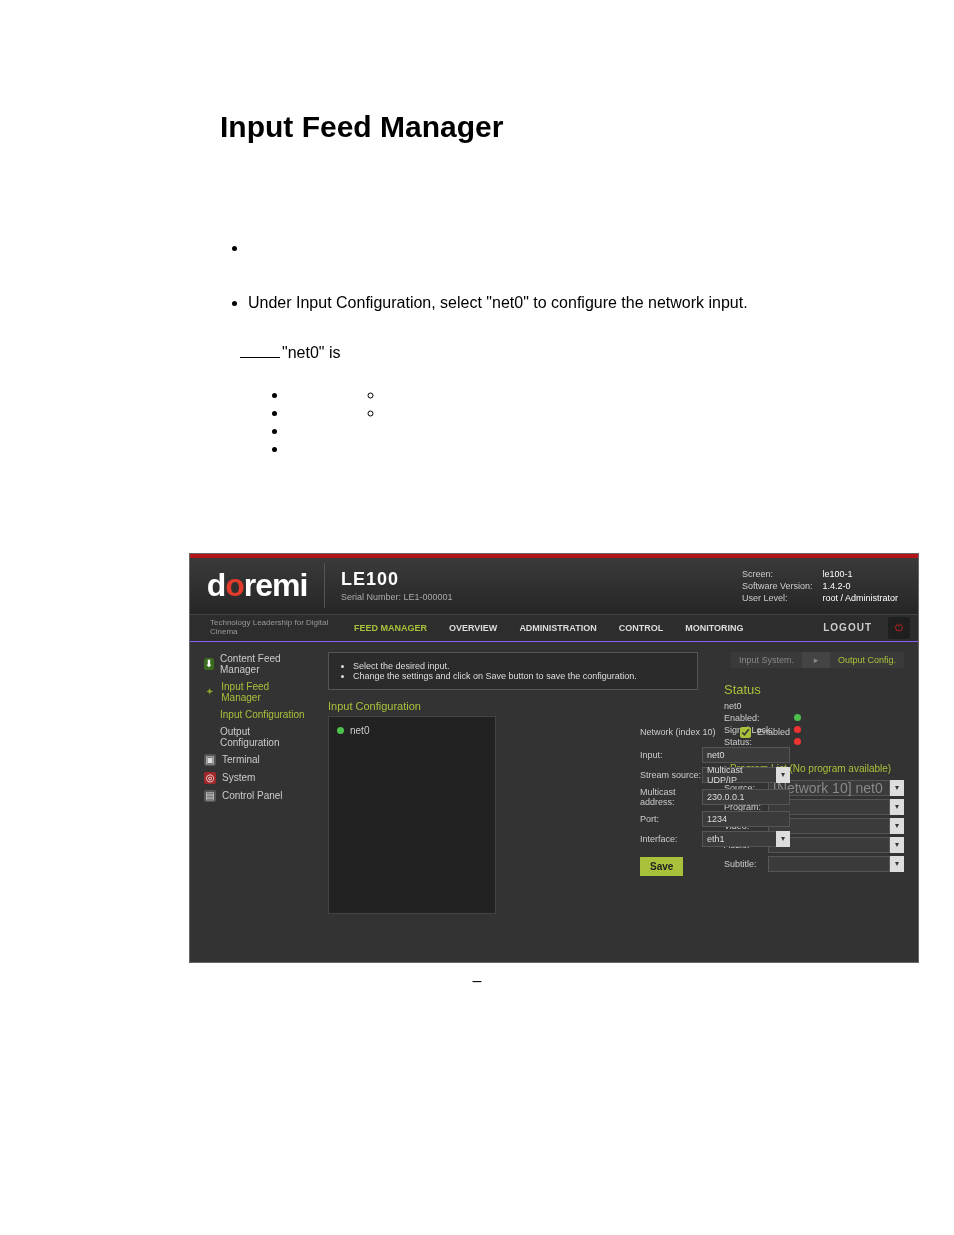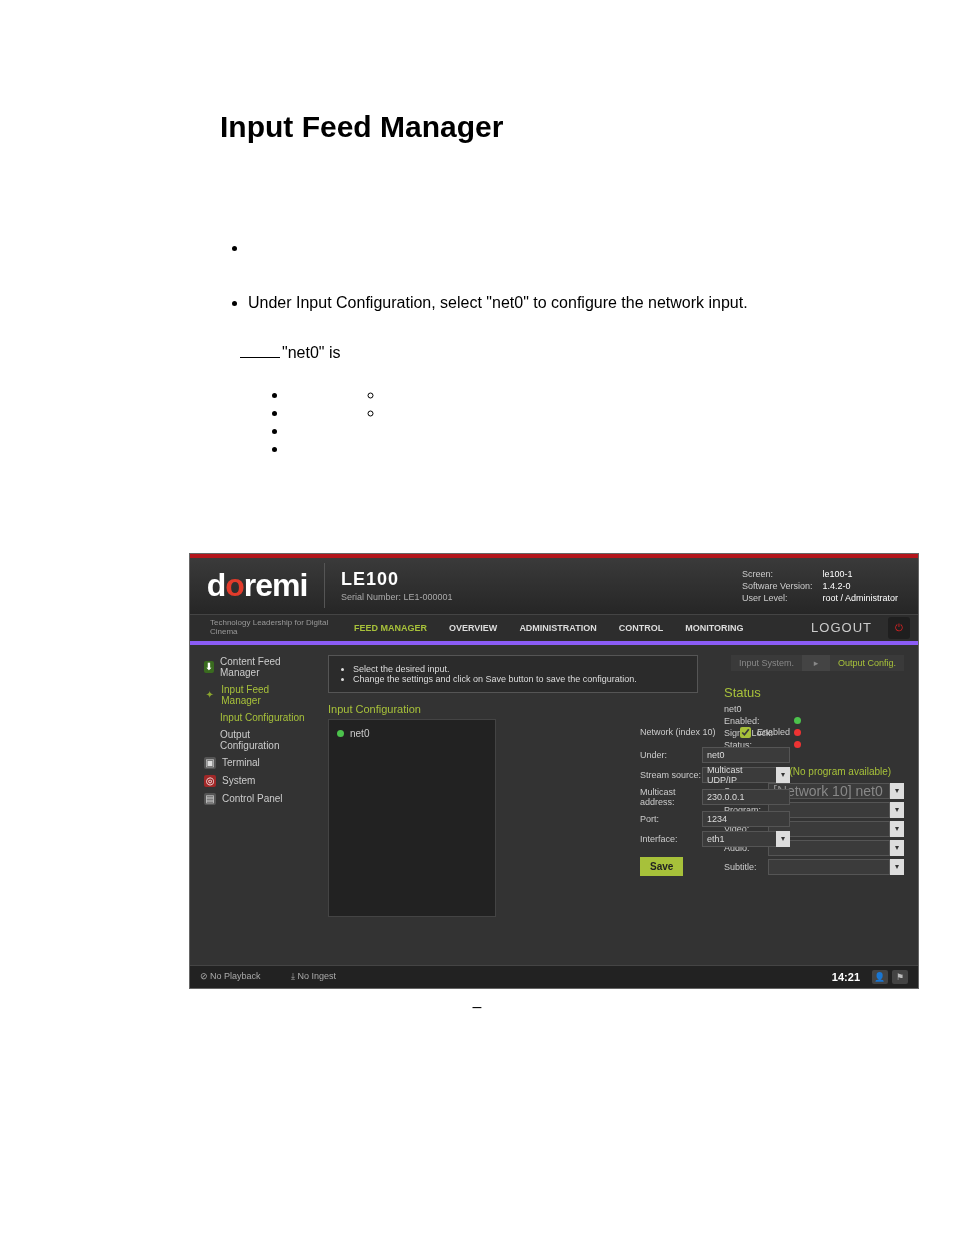--- a/index.html
+++ b/index.html
@@ -22,26 +22,26 @@
   .top .logo{width:134px;display:flex;align-items:center;justify-content:center}
   .top .logo span{font-family:Arial,sans-serif;font-weight:900;font-size:32px;color:#fff;letter-spacing:-1px}
   .top .logo span i{font-style:normal;color:#e23b2b}
   .top .product{border-left:1px solid #555;padding:6px 16px}
   .top .product .pname{color:#fff;font-size:18px;font-weight:700;letter-spacing:1px}
   .top .product .pserial{color:#aaa;font-size:9px;margin-top:2px}
   .top .meta{margin-left:auto;padding-right:14px;color:#bbb}
   .top .meta table td{padding:0 4px;font-size:9px;color:#ccc}
   .top .meta table td.v{color:#fff}
 
-  .navrow{background:#2d2d2d;border-top:1px solid #444;border-bottom:4px solid #8b5cf6;display:flex;align-items:center;height:26px}
+  .navrow{background:#2d2d2d;border-top:1px solid #444;border-bottom:1px solid #8b5cf6;display:flex;align-items:center;height:26px}
   .navrow .tagline{width:134px;padding-left:20px;color:#999;font-size:8px;line-height:1.1}
   .navrow .tabs{display:flex;gap:2px}
   .navrow .tab{padding:6px 10px;font-size:9px;color:#ddd;text-transform:uppercase;font-weight:600;cursor:pointer}
   .navrow .tab.active{color:#a7c13a}
-  .navrow .logout{margin-left:auto;padding-right:8px;font-size:13px;font-weight:400;letter-spacing:1px;cursor:pointer}
+  .navrow .logout{margin-left:auto;padding-right:8px;font-size:10px;font-weight:700;letter-spacing:1px;cursor:pointer}
   .navrow .power{width:22px;height:22px;margin:0 8px;border-radius:3px;background:#1f1f1f;display:flex;align-items:center;justify-content:center;color:#d22;cursor:pointer}
 
   .body{display:flex;min-height:320px;background:#333}
   .sidebar{width:134px;background:#333;padding-top:8px}
   .sidebar a{display:flex;align-items:center;gap:6px;padding:3px 8px 3px 14px;font-size:10px;color:#ccc;text-decoration:none;cursor:pointer}
   .sidebar a.on{color:#a7c13a}
   .sidebar .ic{width:12px;height:12px;display:inline-flex;align-items:center;justify-content:center;font-size:10px}
   .ic.green{background:#3a6b1f;color:#fff;border-radius:2px}
   .ic.olive{color:#8aa52e}
   .ic.red{background:#a12828;color:#fff;border-radius:2px}
@@ -212,21 +212,21 @@
 
       <div class="form">
         <div class="hdr">
           <span>Network (index 10)</span>
           <label>
                 <input type="checkbox" checked="" style="">
                 <span>Enabled</span>
               </label>
         </div>
         <div class="frow">
-              <span class="lbl">Under:</span>
+              <span class="lbl">Input:</span>
               <span class="inp">net0</span>
             </div>
         <div class="frow">
               <span class="lbl">Stream source:</span>
               <span class="sel">
                 <span class="inp">Multicast UDP/IP</span>
                 <span class="dd">▾</span>
               </span>
             </div>
         <div class="frow">
@@ -296,26 +296,17 @@
           <div class="prow">
                 <span class="k">Subtitle:</span>
                 <span class="pv"></span>
                 <span class="dd">▾</span>
               </div>
         </div>
       </div>
     </div>
   </div>
 
-  <div class="footer">
-    <div class="left">
-      <span>⊘ <span>No Playback</span></span>
-      <span>⤓ <span>No Ingest</span></span>
-    </div>
-    <div class="clock">14:21</div>
-    <div class="ficon">👤</div>
-    <div class="ficon">⚑</div>
-  </div>
 </div>
 
 <div class="caption-dash">–</div>
 
 </div>
 
 </body></html>

